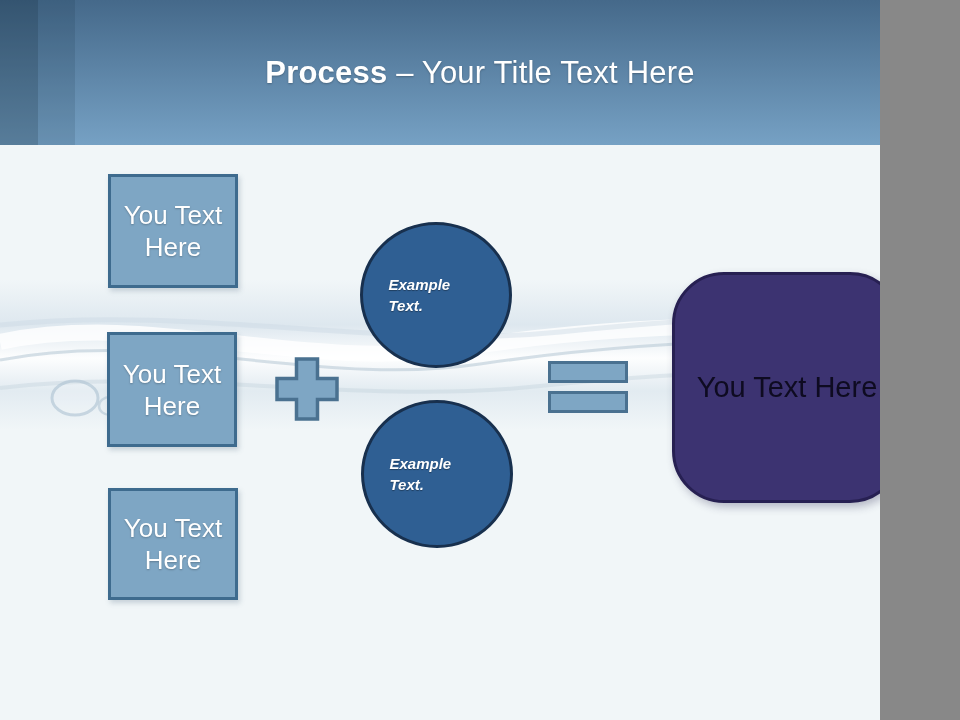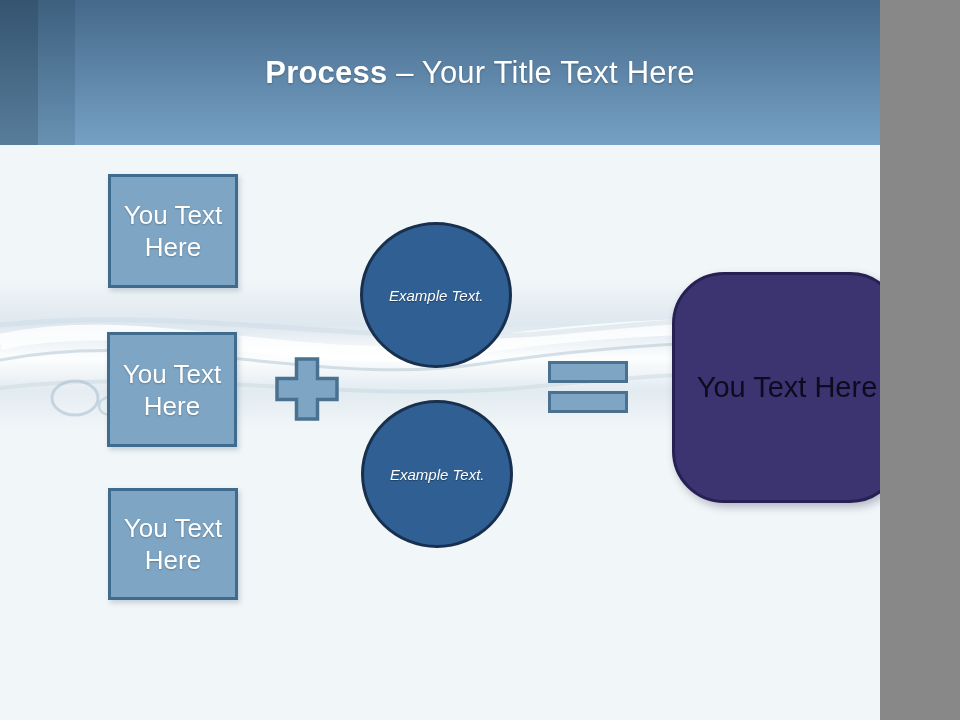--- a/index.html
+++ b/index.html
@@ -57,23 +57,23 @@
   }
   .box1{left:108px;top:174px;}
   .box2{left:107px;top:332px;height:109px;}
   .box3{left:108px;top:488px;height:106px;}
   .plus-shape{position:absolute;left:275px;top:357px;width:64px;height:64px;}
   .circle{
     position:absolute;width:146px;height:140px;
     background:var(--circle-fill,#2f5f93);
     border:3px solid var(--circle-border,#18304e);
     border-radius:50%;
-    display:flex;align-items:center;justify-content:center;text-align:right;
+    display:flex;align-items:center;justify-content:center;text-align:left;
     color:var(--shape-text,#ffffff);
-    font-size:15px;line-height:21px;font-weight:400;font-style:italic;
+    font-size:15px;line-height:21px;font-weight:700;font-style:italic;
     text-shadow:0 1px 1px rgba(0,0,0,.35);
   }
   .circle .label{width:95px;}
   .circle1{left:360px;top:222px;}
   .circle2{left:361px;top:400px;width:146px;height:142px;}
   .equals-shape{position:absolute;left:548px;top:361px;width:80px;height:52px;}
   .equals-bar{
     position:absolute;left:0;width:74px;height:16px;
     background:var(--operator-fill,#7ea6c4);
     border:3px solid var(--operator-border,#4a7190);

